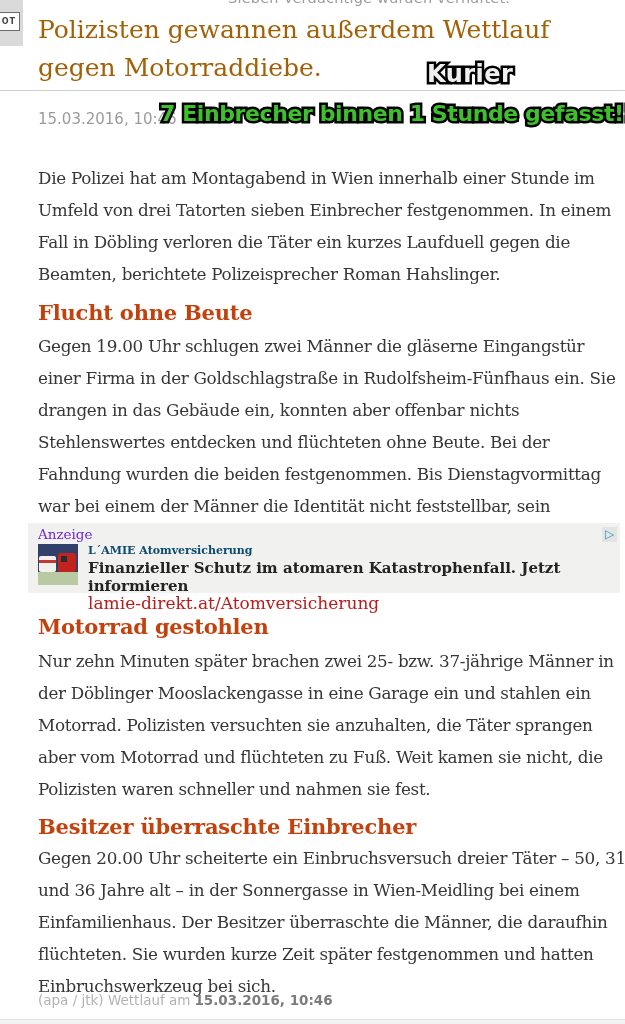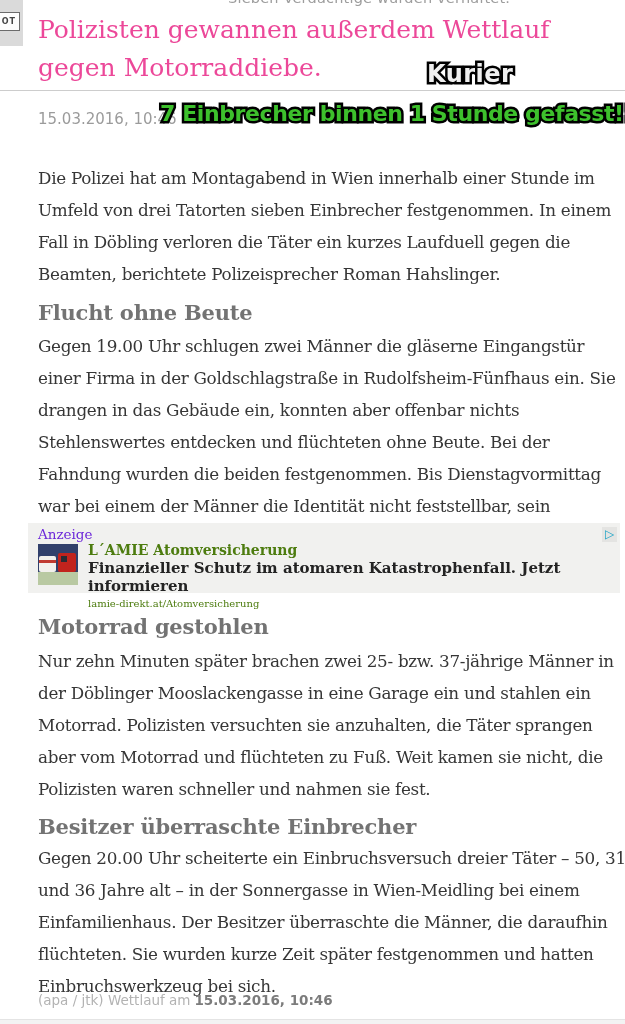--- a/index.html
+++ b/index.html
@@ -15,21 +15,21 @@
   
   .ot-patch{position:absolute;left:0;top:0;width:23px;height:46px;background:#dadada;}
   .ot-box{
     position:absolute;left:-7px;top:12px;width:27px;height:19px;background:#fdfdfd;
     border:1px solid #6b6b6b;box-sizing:border-box;
     font-family:"DejaVu Sans","Liberation Sans",sans-serif;font-size:8px;font-weight:bold;
     color:#444;letter-spacing:1px;text-align:right;line-height:17px;padding-right:3px;
   }
   .headline{
     position:absolute;left:38px;top:11px;width:570px;
-    font-size:25px;line-height:38px;color:#ec4899;font-weight:normal;margin:0;
+    font-size:25px;line-height:38px;color:#a16207;font-weight:normal;margin:0;
   }
   .divider{position:absolute;left:0;top:90px;width:625px;height:1px;background:#cdcdcd;}
   .meta-date{
     position:absolute;left:38px;top:110px;
     font-family:"DejaVu Sans","Liberation Sans",sans-serif;font-size:15px;color:#9b9b9b;
   }
   
   .annotation{position:absolute;font-family:"DejaVu Sans","Liberation Sans",sans-serif;font-weight:bold;white-space:nowrap;}
   .annotation .stroke{position:absolute;left:0;top:0;-webkit-text-stroke:5px #000;
     text-shadow:1px 1px 0 #000,-1px -1px 0 #000,1px -1px 0 #000,-1px 1px 0 #000;}
@@ -40,39 +40,39 @@
   .anno-green .fill{color:#3dc02c;}
   .para{
     position:absolute;left:38px;width:590px;margin:0;
     font-size:16.8px;line-height:32px;color:#363636;letter-spacing:-0.3px;
   }
   .p1{top:162px;}
   .p2{top:330px;}
   .p3{top:645px;}
   .p4{top:842px;}
   .sec-h{
-    position:absolute;left:38px;margin:0;font-size:21px;font-weight:bold;color:#737373;letter-spacing:-0.2px;
+    position:absolute;left:38px;margin:0;font-size:21px;font-weight:bold;color:#c2410c;letter-spacing:-0.2px;
   }
   .h1s{top:300px;}
   .h2s{top:614px;}
   .h3s{top:814px;text-align:right;}
   
   .adbox{position:absolute;left:28px;top:523px;width:592px;height:70px;background:#f1f1ef;}
   .ad-label{position:absolute;left:10px;top:3px;font-size:13.5px;color:#6d28d9;}
   .ad-thumb{position:absolute;left:10px;top:21px;width:40px;height:41px;background:#2e3a55;overflow:hidden;cursor:pointer;}
   .thumb-sky{position:absolute;left:0;top:0;width:40px;height:28px;background:#31406b;}
   .thumb-ground{position:absolute;left:0;top:28px;width:40px;height:13px;background:#b9c9a2;}
   .thumb-ambulance{position:absolute;left:1px;top:12px;width:17px;height:16px;background:#f2f0ec;border-radius:2px;}
   .thumb-amb-stripe{position:absolute;left:0;top:4px;width:17px;height:3px;background:#c03a30;}
   .thumb-firetruck{position:absolute;left:20px;top:9px;width:18px;height:19px;background:#c1231d;border-radius:2px;}
   .thumb-ft-window{position:absolute;left:3px;top:3px;width:6px;height:6px;background:#2a2a33;}
   .ad-text{position:absolute;left:60px;top:19px;}
-  .ad-title{display:block;font-size:14px;font-weight:bold;color:#4d7c0f;line-height:17px;text-decoration:none;cursor:pointer;}
+  .ad-title{display:block;font-size:11px;font-weight:bold;color:#0c4a6e;line-height:17px;text-decoration:none;cursor:pointer;}
   .ad-desc{display:block;font-size:15px;font-weight:bold;color:#232323;line-height:18px;}
-  .ad-url{display:block;font-size:10px;color:#4d7c0f;line-height:17px;}
+  .ad-url{display:block;font-size:17px;color:#b91c1c;line-height:17px;}
   .adchoices{
     position:absolute;right:3px;top:4px;width:15px;height:15px;background:#e4e4e2;
     color:#17a2c6;font-size:12px;line-height:14px;text-align:center;cursor:pointer;
     font-family:"DejaVu Sans","Liberation Sans",sans-serif;font-weight:bold;
   }
   
   .footer-line{
     position:absolute;left:38px;top:992px;
     font-family:"DejaVu Sans","Liberation Sans",sans-serif;font-size:13.5px;color:#b3b3b3;
   }

